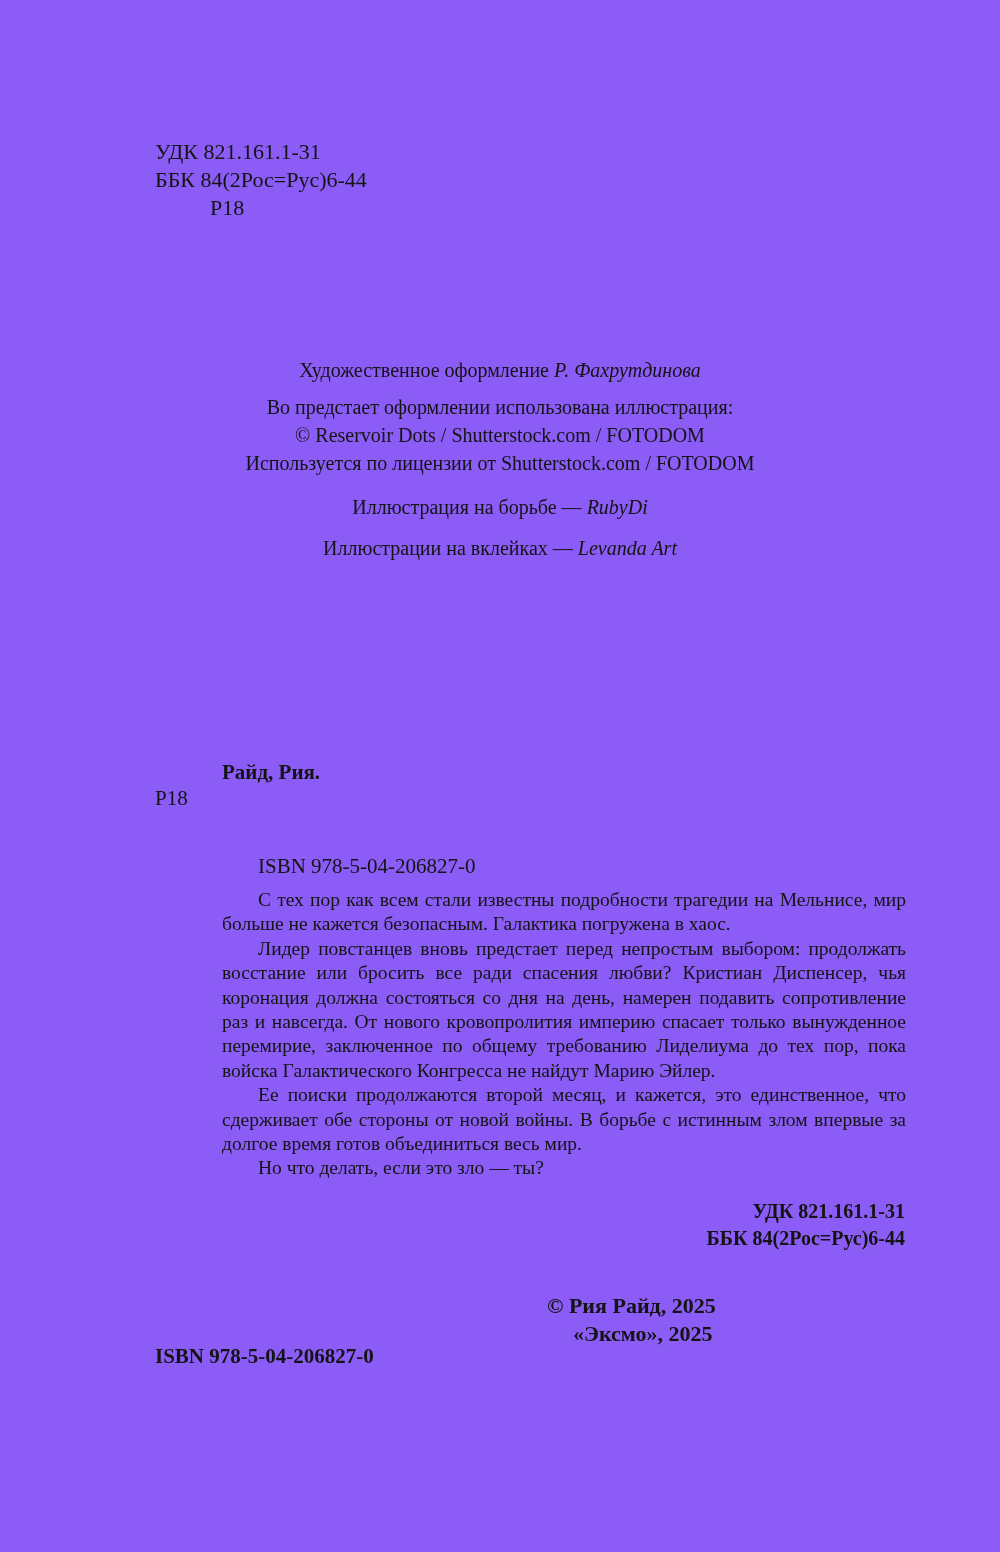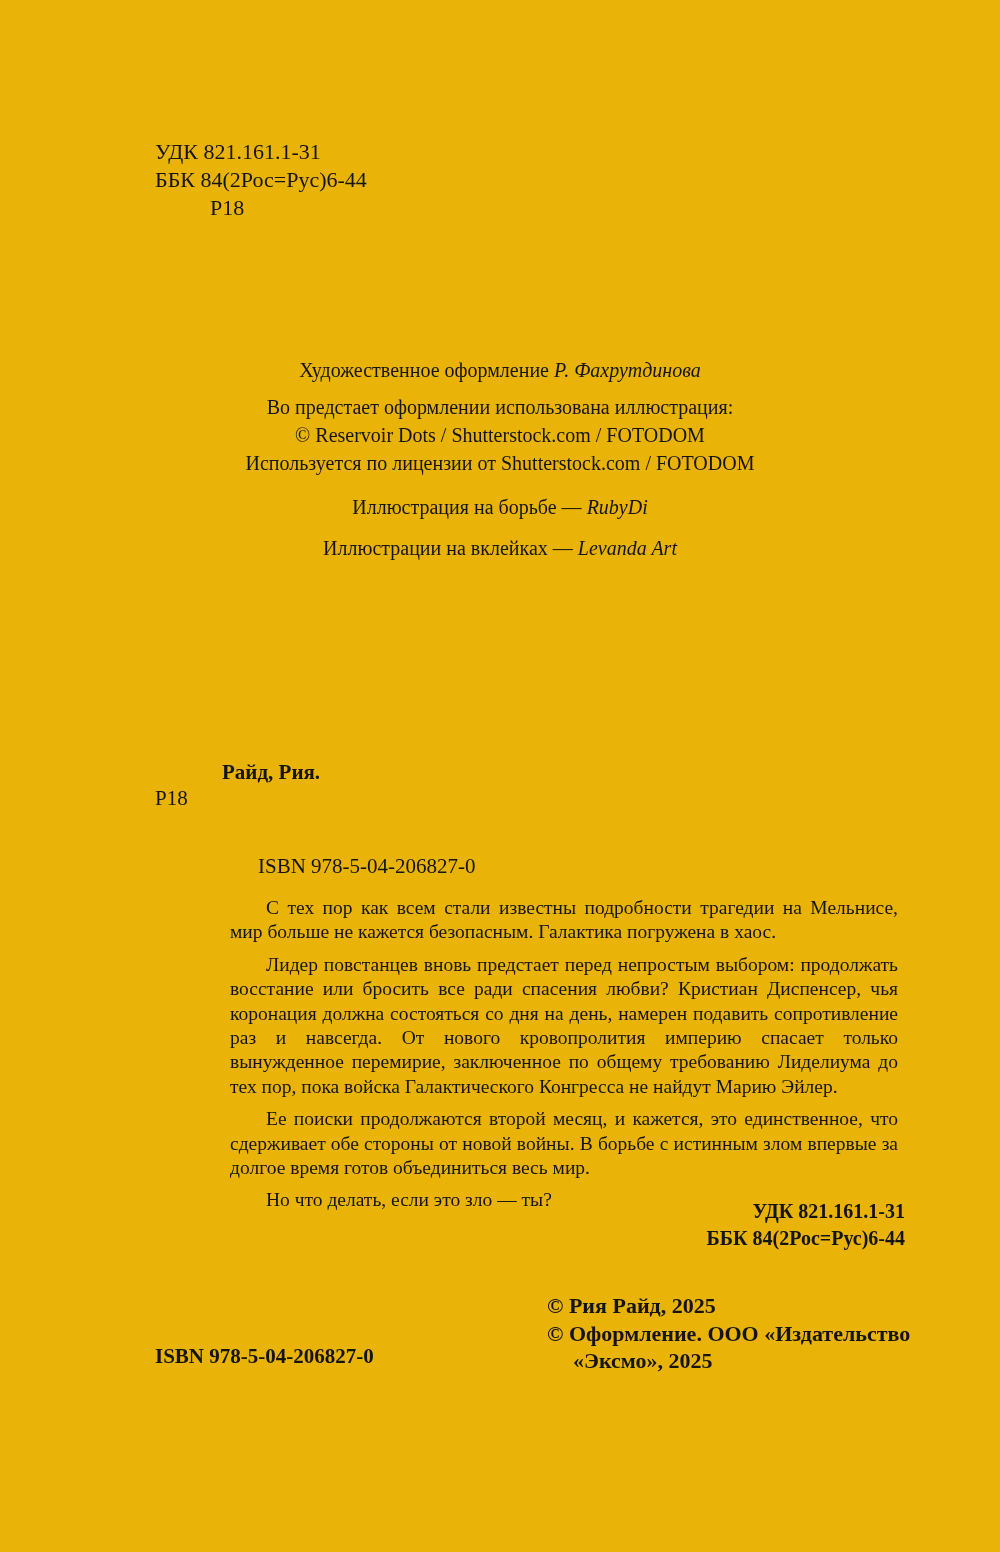--- a/index.html
+++ b/index.html
@@ -8,21 +8,21 @@
   }
   body {
     width: 1000px;
     height: 1552px;
     background: #ffffff;
     color: #141414;
     font-family: "Liberation Serif", "DejaVu Serif", serif;
     position: relative;
     overflow: hidden;
   }
-  .page { position: absolute; inset: 0; background: #eab308; }
+  .page { position: absolute; inset: 0; background: #8b5cf6; }
   .blk { position: absolute; }
 
   
   .top-codes {
     left: 155px; top: 138px;
     font-size: 22px; line-height: 28px;
   }
   .top-codes .code { padding-left: 55px; }
 
   
@@ -51,21 +51,21 @@
     left: 258px; top: 852px;
     font-size: 21px; line-height: 28px;
   }
 
   
   .annotation {
     left: 222px; top: 888px; width: 684px;
     font-size: 19.5px; line-height: 24.4px;
     text-align: justify;
   }
-  .annotation p { margin: 8px; text-indent: 36px; }
+  .annotation p { margin: 0; text-indent: 36px; }
 
   
   .footer-codes {
     left: 155px; top: 1198px; width: 750px;
     text-align: right;
     font-weight: bold;
     font-size: 20px; line-height: 27px;
   }
 
   
@@ -122,19 +122,18 @@
     <p>Но что делать, если это зло — ты?</p>
   </div>
 
   <div class="blk footer-codes">
     <div>УДК 821.161.1-31</div>
     <div>ББК 84(2Рос=Рус)6-44</div>
   </div>
 
   <div class="blk copyright">
     <div>© Рия Райд, 2025</div>
-    <div>© Оформление. ООО «Издательство</div>
     <div class="indent">«Эксмо», 2025</div>
   </div>
 
   <div class="blk bottom-isbn">ISBN 978-5-04-206827-0</div>
 
 </div>
 
 </body></html>

